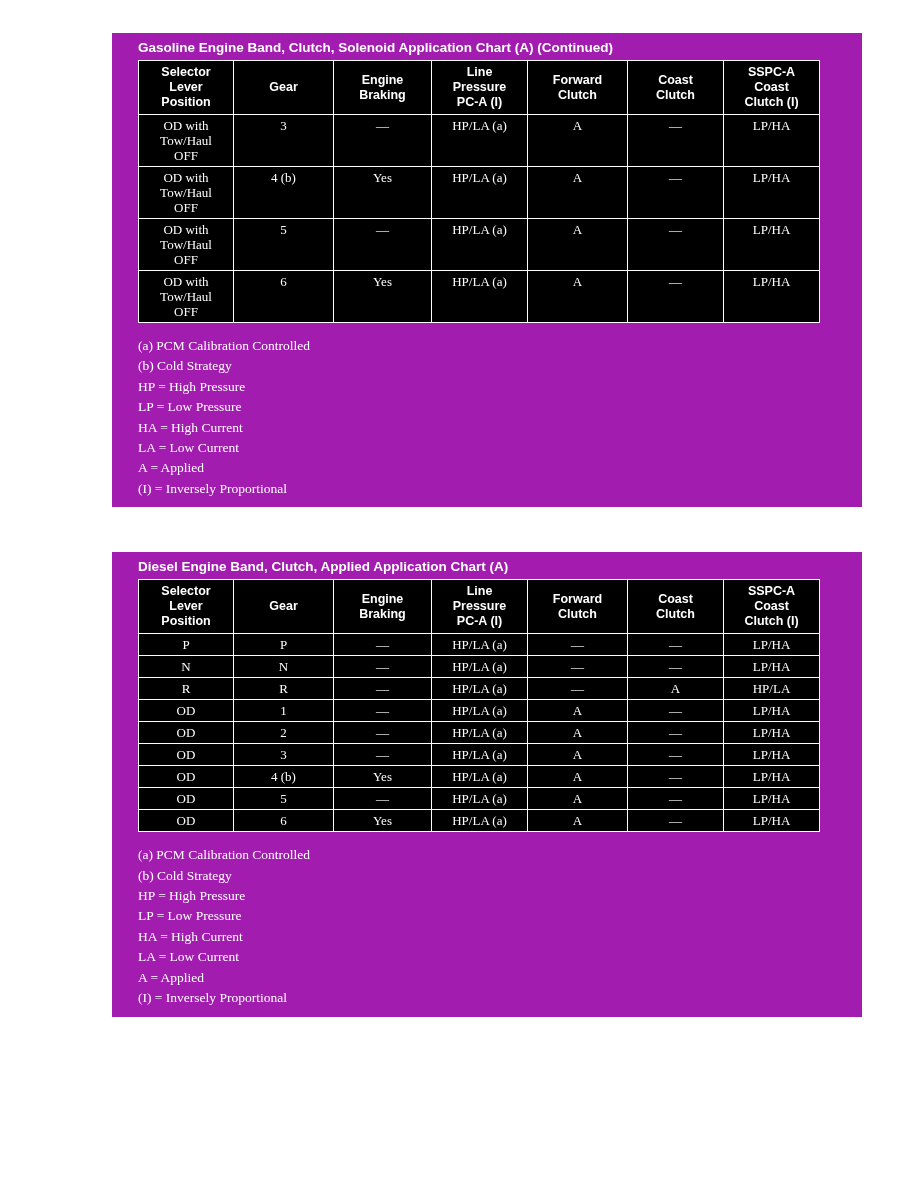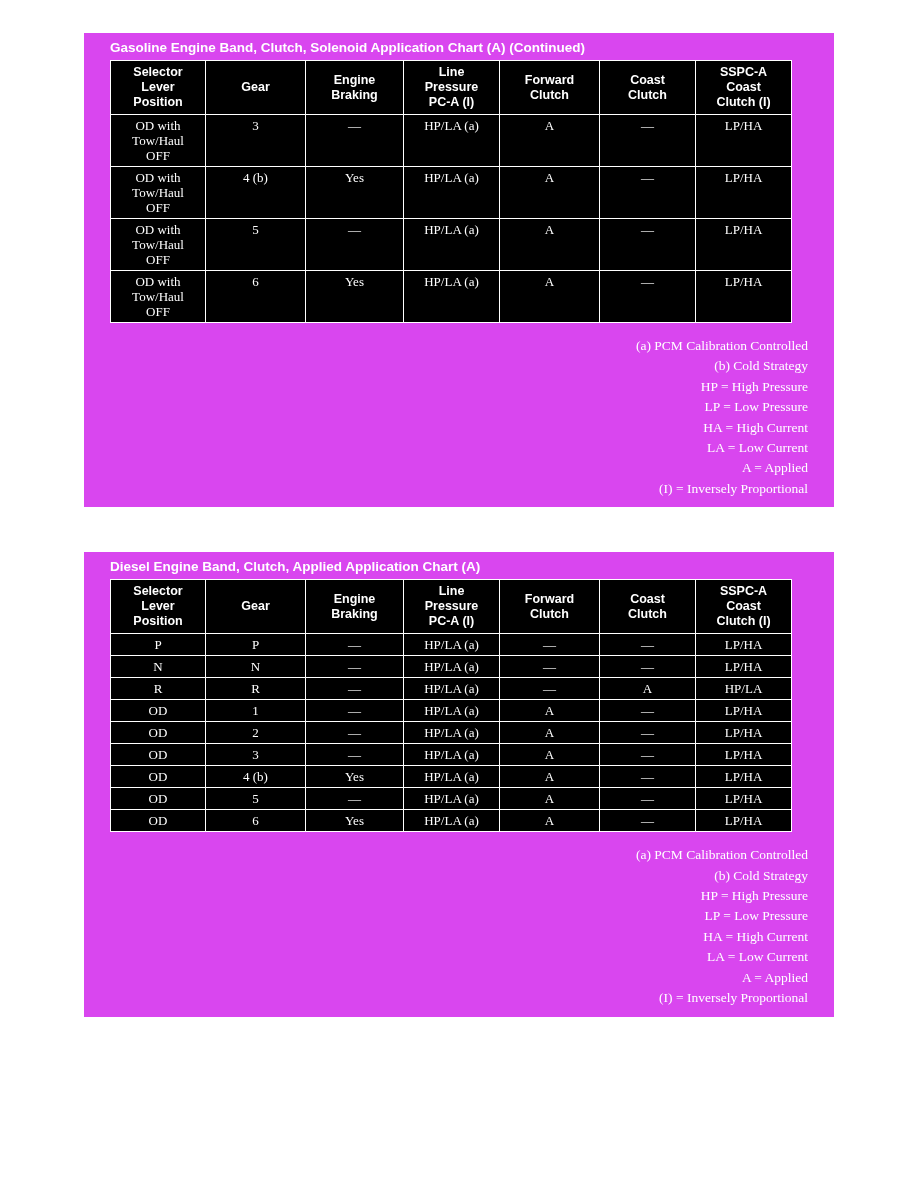--- a/index.html
+++ b/index.html
@@ -7,24 +7,24 @@
     padding: 0;
     background: #ffffff;
   }
   body {
     width: 918px;
     height: 1188px;
     position: relative;
     font-family: "Liberation Serif", serif;
   }
   .panel {
-    background: #d946ef;
+    background: #a21caf;
     color: #ffffff;
     width: 750px;
-    margin-left: 84px;
+    margin-left: 112px;
     box-sizing: border-box;
     padding: 6px 26px 8px 26px;
   }
   .panel-gasoline { margin-top: 33px; }
   .panel-diesel   { margin-top: 45px; }
   .panel-title {
     font-family: "Liberation Sans", sans-serif;
     font-weight: bold;
     font-size: 13.5px;
     line-height: 17px;
@@ -63,21 +63,20 @@
   }
   table.app-chart th:nth-child(1), table.app-chart td:nth-child(1) { width: 95px;  }
   table.app-chart th:nth-child(2), table.app-chart td:nth-child(2) { width: 100px; }
   table.app-chart th:nth-child(3), table.app-chart td:nth-child(3) { width: 98px;  }
   table.app-chart th:nth-child(4), table.app-chart td:nth-child(4) { width: 96px;  }
   table.app-chart th:nth-child(5), table.app-chart td:nth-child(5) { width: 100px; }
   table.app-chart th:nth-child(6), table.app-chart td:nth-child(6) { width: 96px;  }
   table.app-chart th:nth-child(7), table.app-chart td:nth-child(7) { width: 96px;  }
   .footnotes {
     margin-top: 13px;
-    text-align: right;
   }
   .footnote {
     font-family: "Liberation Serif", serif;
     font-size: 13.5px;
     line-height: 20.4px;
     color: #ffffff;
   }
 </style>
 </head>
 <body>

